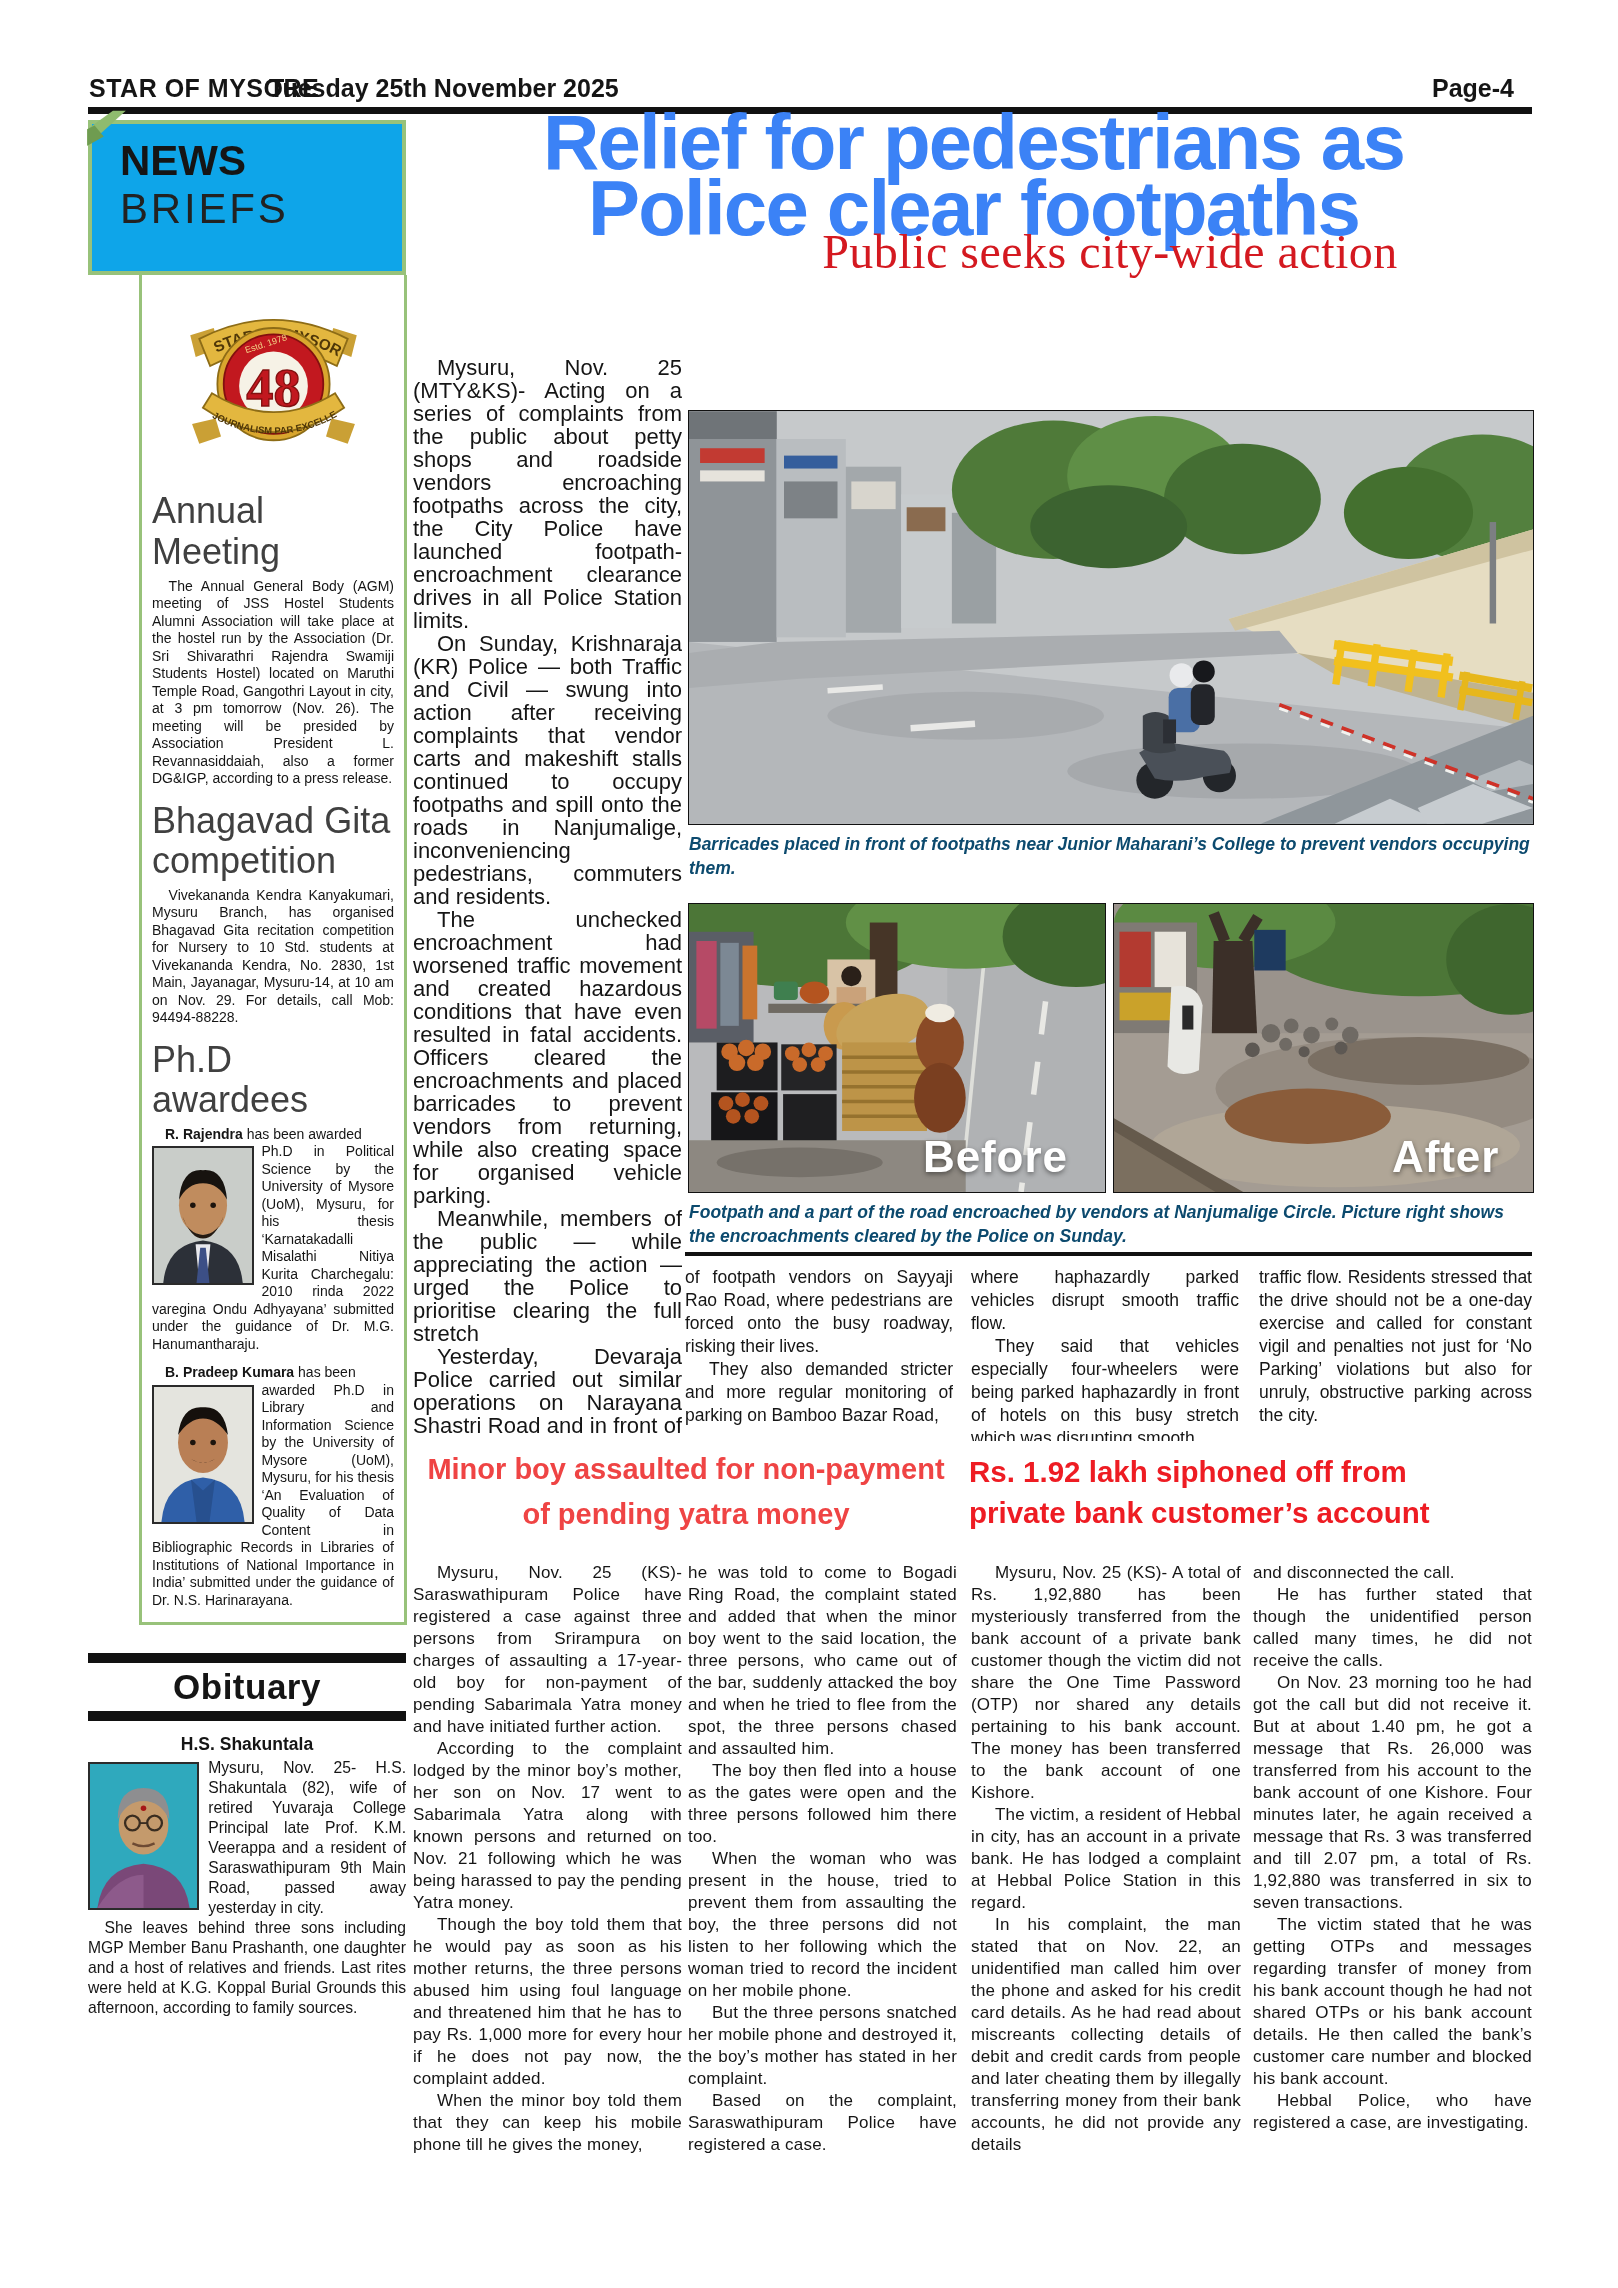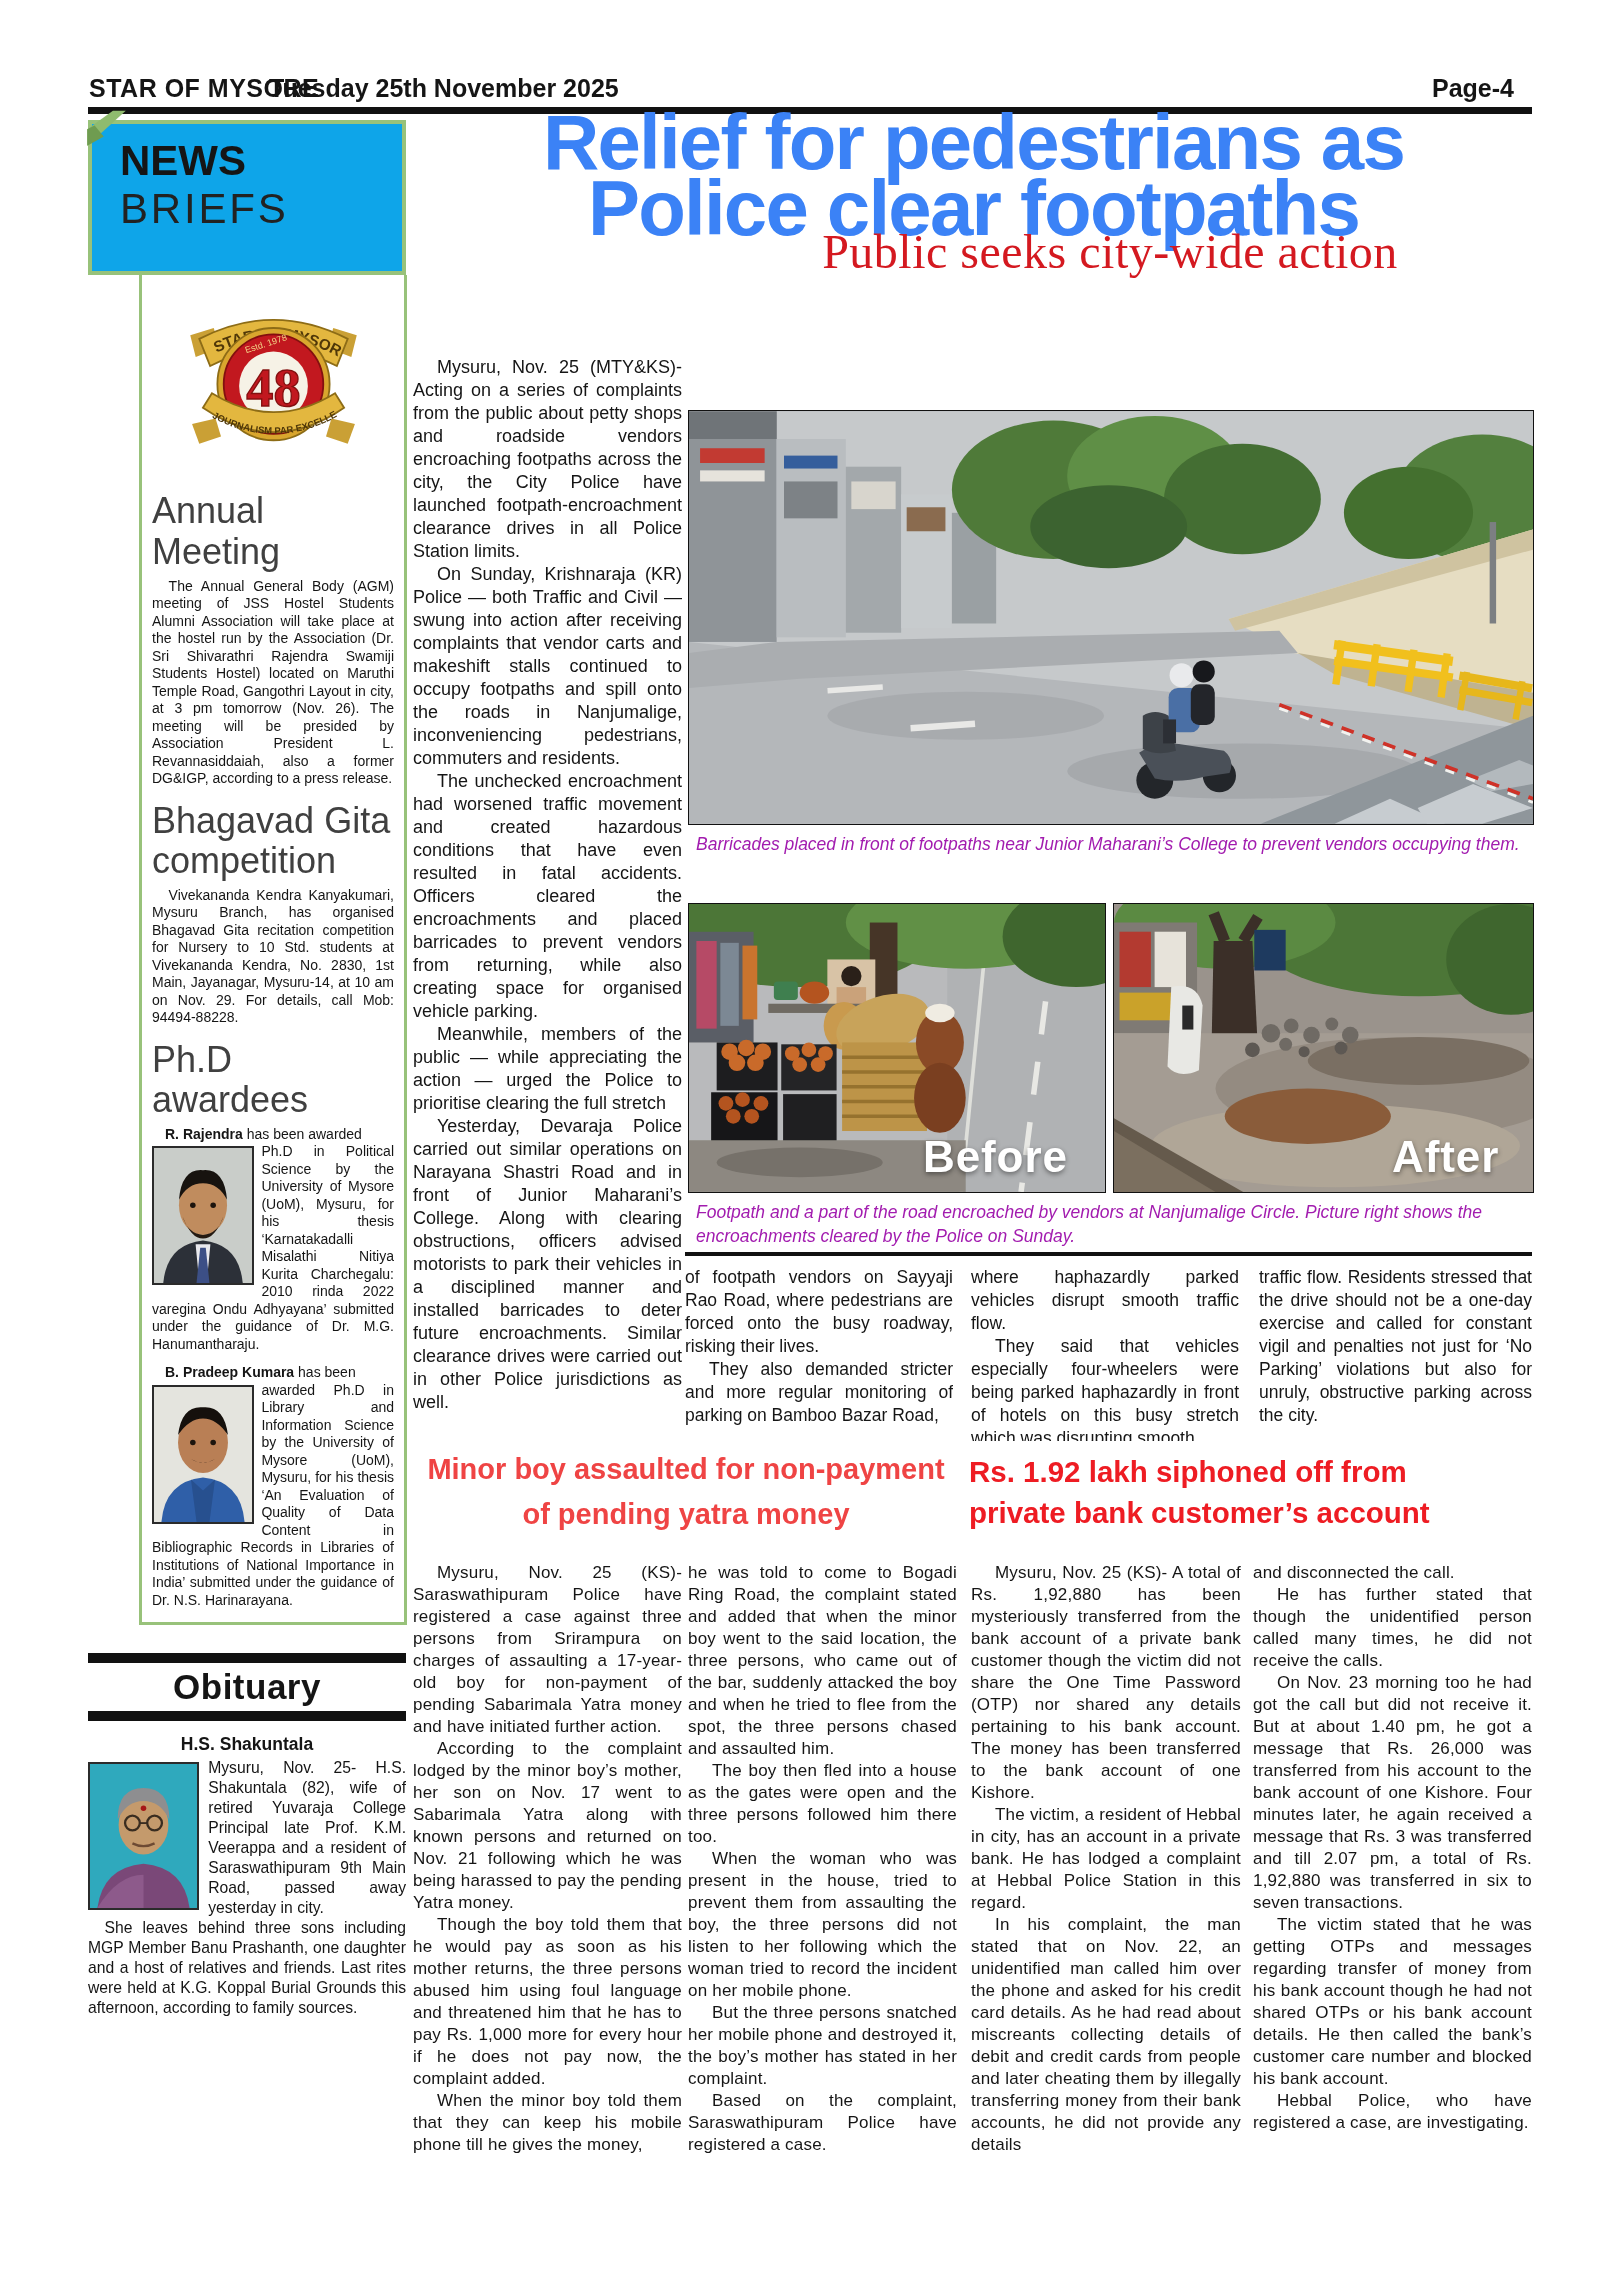--- a/index.html
+++ b/index.html
@@ -38,27 +38,27 @@
   .obit-p.first{text-indent:0;}
 
   
   .headline{position:absolute;left:415px;top:109px;width:1117px;text-align:center;
             font-size:78px;font-weight:bold;letter-spacing:-1.8px;line-height:66px;color:#3b82f6;}
   .subhead{position:absolute;left:688px;top:224px;width:844px;text-align:center;
            font-family:"Liberation Serif", serif;font-size:48px;color:#d41920;letter-spacing:0.5px;}
   .col{position:absolute;text-align:justify;}
   .para{margin:0;text-indent:24px;}
   .para.cont{text-indent:0;}
-  .a1c1{left:413px;top:356px;width:269px;height:1084px;overflow:hidden;font-size:18px;line-height:23px;}
+  .a1c1{left:413px;top:356px;width:269px;height:1084px;overflow:hidden;font-size:22px;line-height:23px;}
 
   .photo-frame{position:absolute;border:1.8px solid #111;overflow:hidden;background:#b9bcbf;}
   .photo-frame svg{display:block;}
   .photo-label{position:absolute;color:#fff;font-size:44px;font-weight:bold;
                text-shadow:0 1.8px 5.5px rgba(0,0,0,.45);letter-spacing:0.9px;}
-  .caption{position:absolute;font-size:17.5px;font-weight:normal;font-style:italic;line-height:24px;color:#a21caf;margin-left:7px;}
+  .caption{position:absolute;font-size:17.5px;font-weight:bold;font-style:italic;line-height:24px;color:#0c4a6e;}
   .caption-rule{position:absolute;left:685px;top:1252px;width:847px;height:3.7px;background:#111;}
 
   .contcol{font-size:17.5px;line-height:23px;height:175px;overflow:hidden;}
   .cc1{left:685px;top:1266px;width:268px;}
   .cc2{left:971px;top:1266px;width:268px;}
   .cc3{left:1259px;top:1266px;width:273px;}
 
   
   .minor-head{position:absolute;left:413px;top:1447px;width:546px;text-align:center;
               font-size:29px;font-weight:bold;line-height:45px;color:#ef4444;}

